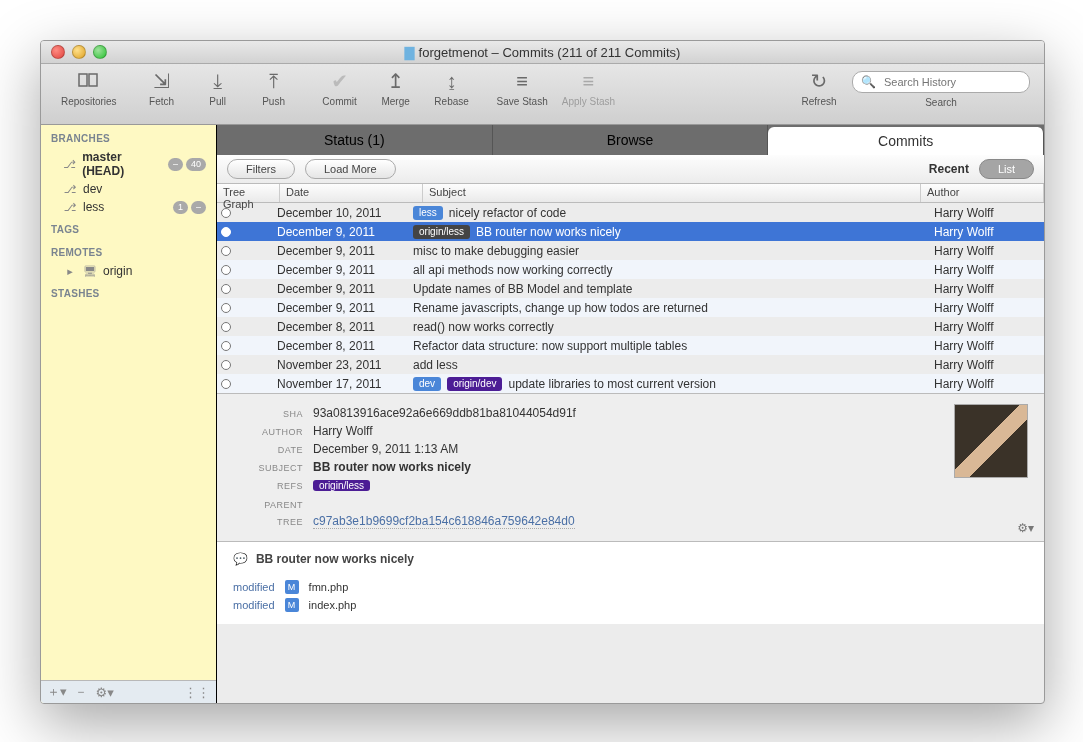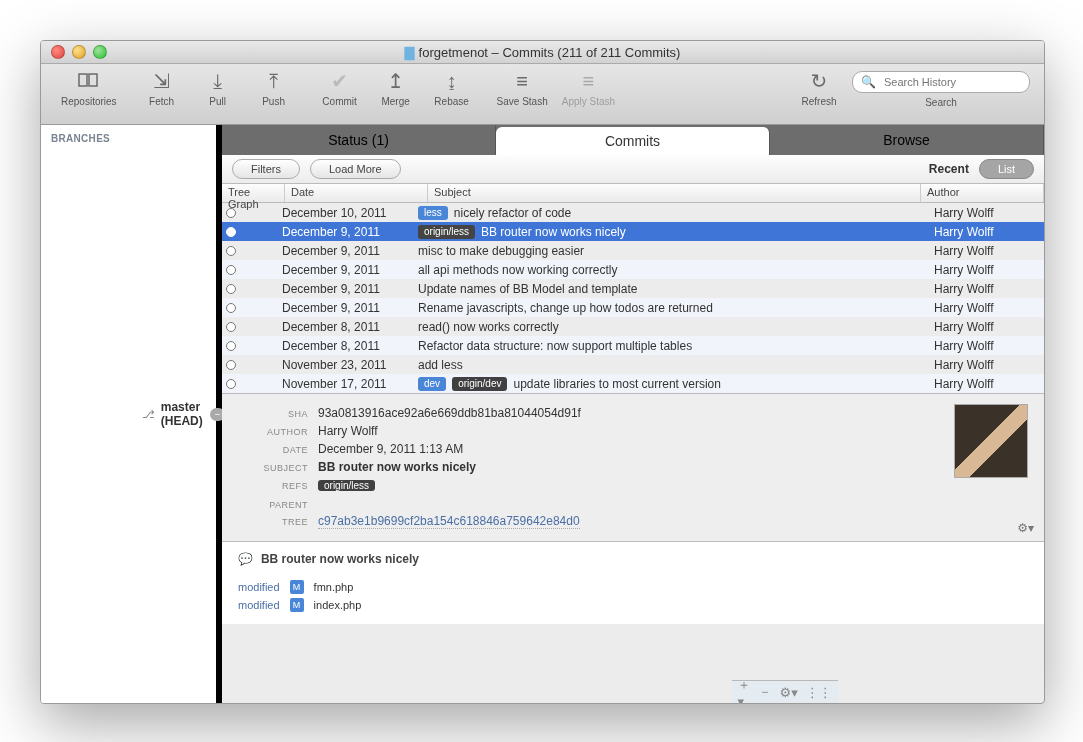--- a/index.html
+++ b/index.html
@@ -15,21 +15,21 @@
 .toolbar{height:56px;background:linear-gradient(#e6e6e6,#cfcfcf);border-bottom:1px solid #999;display:flex;align-items:flex-start;padding:4px 8px 0;gap:0}
 .tbgroup{display:flex;gap:14px;padding:0 12px}
 .tbbtn{display:flex;flex-direction:column;align-items:center;gap:2px;font-size:10px;color:#555;min-width:42px}
 .tbbtn .ico{width:28px;height:26px;display:flex;align-items:center;justify-content:center;font-size:20px;color:#6a6a6a}
 .spacer{flex:1}
 .searchwrap{display:flex;flex-direction:column;align-items:center;padding-top:3px;padding-right:6px}
 .searchbox{width:160px;height:20px;border-radius:10px;border:1px solid #aaa;background:#fff;display:flex;align-items:center;padding:0 8px;gap:6px;color:#999}
 .searchbox input{border:0;outline:0;font-size:11px;flex:1;background:transparent}
 .searchlabel{font-size:10px;color:#555;margin-top:4px}
 .body{flex:1;display:flex;min-height:0}
-.sidebar{width:175px;background:#ffffff;border-right:6px solid #000000;display:flex;flex-direction:row}
+.sidebar{width:175px;background:#fef9c3;border-right:1px solid #000000;display:flex;flex-direction:column}
 .sbsect{font-size:10px;font-weight:bold;color:#7a8490;padding:8px 10px 4px;letter-spacing:.3px}
 .sbitem{display:flex;align-items:center;padding:2px 10px 2px 22px;font-size:12px;color:#333;gap:6px}
 .sbitem .ic{width:14px;text-align:center;color:#888;font-size:11px}
 .sbcount{margin-left:auto;display:flex;gap:3px}
 .pill{background:#a9a9a9;color:#fff;font-size:9px;padding:0 5px;border-radius:7px;line-height:13px;display:flex;align-items:center;gap:2px}
 .sbfoot{margin-top:auto;height:22px;border-top:1px solid #b8b8b8;background:#e4ebf1;display:flex;align-items:center;padding:0 6px;gap:8px;color:#888;font-size:13px}
 .sbfoot span{cursor:default}
 .main{flex:1;display:flex;flex-direction:column;min-width:0}
 .tabs{height:30px;background:#6d6d6d;display:flex}
 .tab{flex:1;display:flex;align-items:center;justify-content:center;color:#000000;font-size:14px;border-right:1px solid #555}
@@ -49,21 +49,21 @@
 .row:nth-child(even){background:#f1f5fb}
 .row.sel{background:#3e75d6;color:#fff}
 .row .c-tree{display:flex;align-items:center;justify-content:flex-start;padding-left:4px}
 .dot{width:8px;height:8px;border:1px solid #777;border-radius:50%;background:#fff}
 .row.sel .dot{border-color:#fff}
 .row .c-date{padding-left:6px}
 .row .c-subj{padding-left:6px;white-space:nowrap;overflow:hidden;text-overflow:ellipsis;display:flex;align-items:center;gap:6px}
 .row .c-auth{padding-left:6px}
 .tag{font-size:10px;padding:0 6px;border-radius:3px;line-height:14px;color:#fff}
 .tag.blue{background:#4a86d8}
-.tag.gray{background:#404040}
+.tag.gray{background:#4c1d95}
 .row.sel .tag.gray{background:#444}
 .details{border-top:1px solid #bbb;background:#eeeeee;padding:8px 16px;position:relative}
 .drow{display:flex;margin:4px 0;font-size:12px}
 .dlabel{width:70px;text-align:right;font-size:9px;color:#888;letter-spacing:.5px;padding-right:10px;padding-top:3px}
 .dval{color:#333}
 .dval.link{color:#4a6fa5;border-bottom:1px dotted #aaa}
 .avatar{position:absolute;right:16px;top:10px;width:72px;height:72px;border:1px solid #aaa;background:linear-gradient(135deg,#3a3228 45%,#d9b896 45%,#d9b896 60%,#3a3228 60%)}
 .gearbtn{position:absolute;right:10px;bottom:6px;color:#777;font-size:12px}
 .filesec{background:#fff;border-top:1px solid #bbb;padding:10px 16px}
 .cmtmsg{display:flex;align-items:center;gap:8px;font-weight:bold;color:#444;margin-bottom:12px}
@@ -187,22 +187,22 @@
         <span>＋▾</span>
         <span>－</span>
         <span>⚙▾</span>
         <span style="margin-left:auto">⋮⋮</span>
       </div>
     </div>
 
     <div class="main">
       <div class="tabs">
         <div class="tab">Status (1)</div>
+        <div class="tab">Browse</div>
         <div class="tab active">Commits</div>
-        <div class="tab">Browse</div>
       </div>
       <div class="subbar">
         <div class="rndbtn">Filters</div>
         <div class="rndbtn">Load More</div>
         <div class="right">
           <span style="font-weight:bold">Recent</span>
           <div class="rndbtn segsel">List</div>
         </div>
       </div>
       <div class="colhead">

